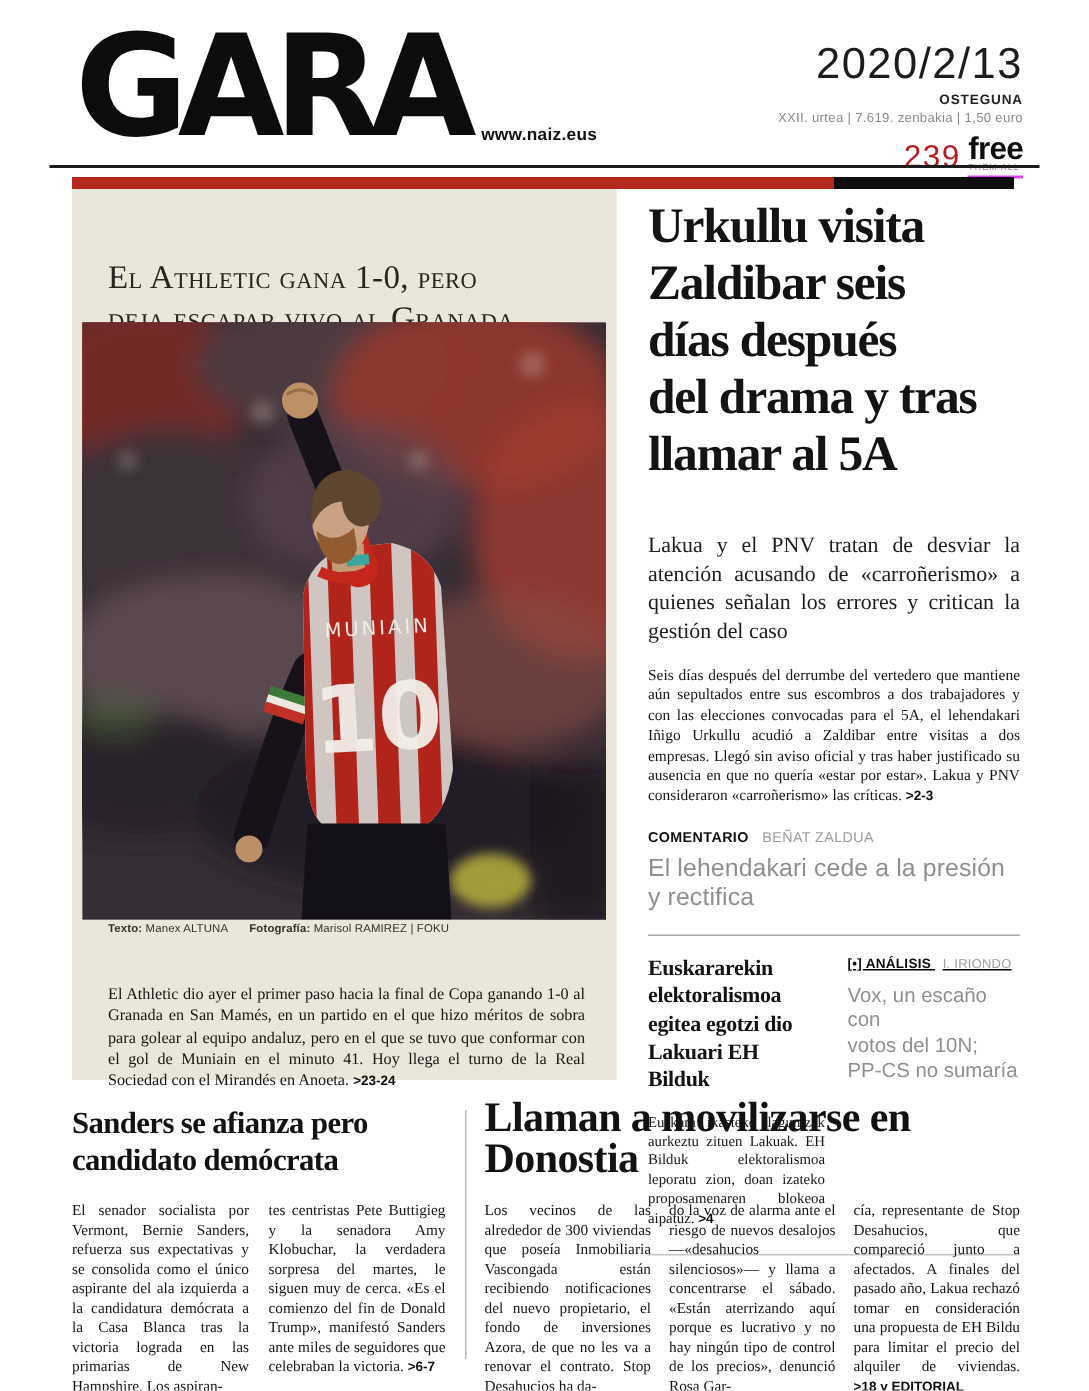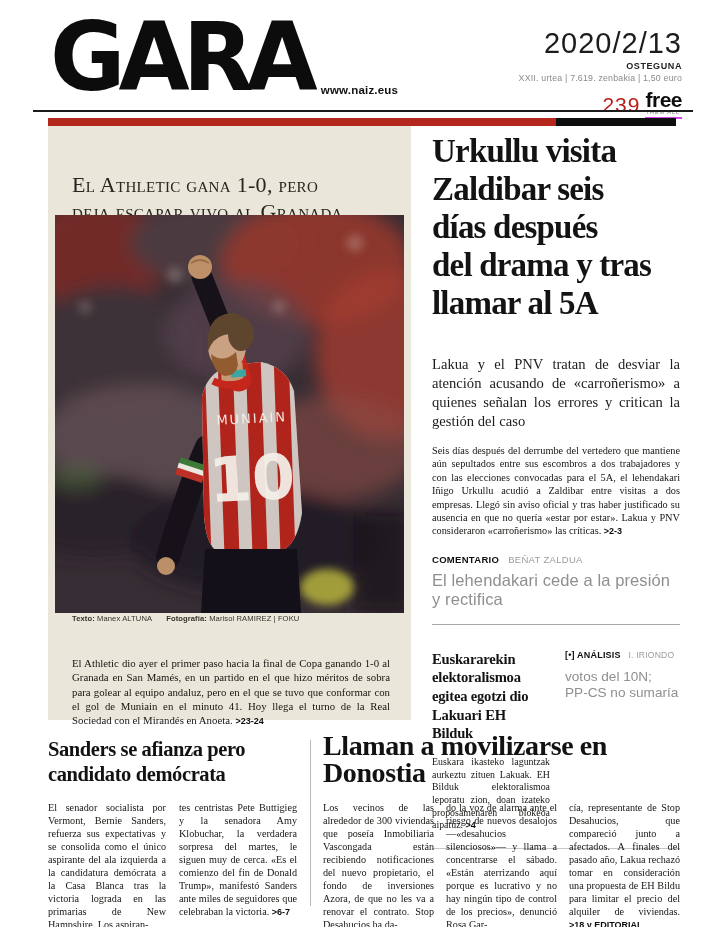--- a/index.html
+++ b/index.html
@@ -66,32 +66,32 @@
   }
   .urkullu-body {
     margin-top:13px; font-family:"Liberation Serif", serif;
     font-size:10.3px; line-height:13.4px; color:#161511; text-align:justify;
   }
   .comment-kicker { margin-top:15px; font-size:9.5px; letter-spacing:0.3px; }
   .comment-kicker .k { font-weight:bold; color:#0f0f0f; }
   .comment-kicker .a { color:#9c9c9c; margin-left:6px; }
   .comment-headline { margin-top:6px; font-size:16.5px; color:#8f8f8f; letter-spacing:0.1px; }
   .rule-gray { margin-top:15px; border-top:1px solid #a8a8a8; }
-  .sub-row { margin-top:25px; display:flex; gap:15px; }
+  .sub-row { margin-top:13px; display:flex; gap:15px; }
   .sub-left { width:118px; }
   .sub-right { width:115px; }
   .h3-line {
     font-family:"Liberation Serif", serif; font-weight:bold;
     font-size:14.6px; line-height:18.6px; color:#131313; letter-spacing:-0.2px;
   }
   .sub-body {
     margin-top:13px; font-family:"Liberation Serif", serif;
     font-size:9.9px; line-height:12.7px; color:#161511; text-align:justify;
   }
-  .analysis-kicker { font-size:9px; letter-spacing:0.2px; }
+  .analysis-kicker { font-size:9px; letter-spacing:0.2px;text-decoration:underline; }
   .analysis-kicker .k { font-weight:bold; color:#0f0f0f; }
   .analysis-kicker .a { color:#9c9c9c; margin-left:5px; font-size:8.6px; }
   .analysis-line { font-size:13.6px; line-height:16.6px; color:#8f8f8f; }
   .analysis-head { margin-top:9px; }
   .sub-bottom-rule { margin-top:16px; border-top:1px solid #c6c6c6; }
 
   
   .v-divider { left:310px; top:740px; width:1px; height:166px; background:#b8b8b8; }
   .bottom-left { left:48px; top:737px; width:249px; }
   .bottom-right { left:323px; top:733px; width:357px; }
@@ -275,20 +275,21 @@
         <span class="pref">&gt;4</span>
       </div>
     </div>
 
     <div class="sub-right">
       <div class="analysis-kicker">
         <span class="k">[•] ANÁLISIS</span>
         <span class="a">I. IRIONDO</span>
       </div>
       <div class="analysis-head">
+        <div class="analysis-line">Vox, un escaño con</div>
         <div class="analysis-line">votos del 10N;</div>
         <div class="analysis-line">PP-CS no sumaría</div>
       </div>
     </div>
   </div>
 
   <div class="sub-bottom-rule"></div>
 </div>
 
 <div class="abs v-divider"></div>

